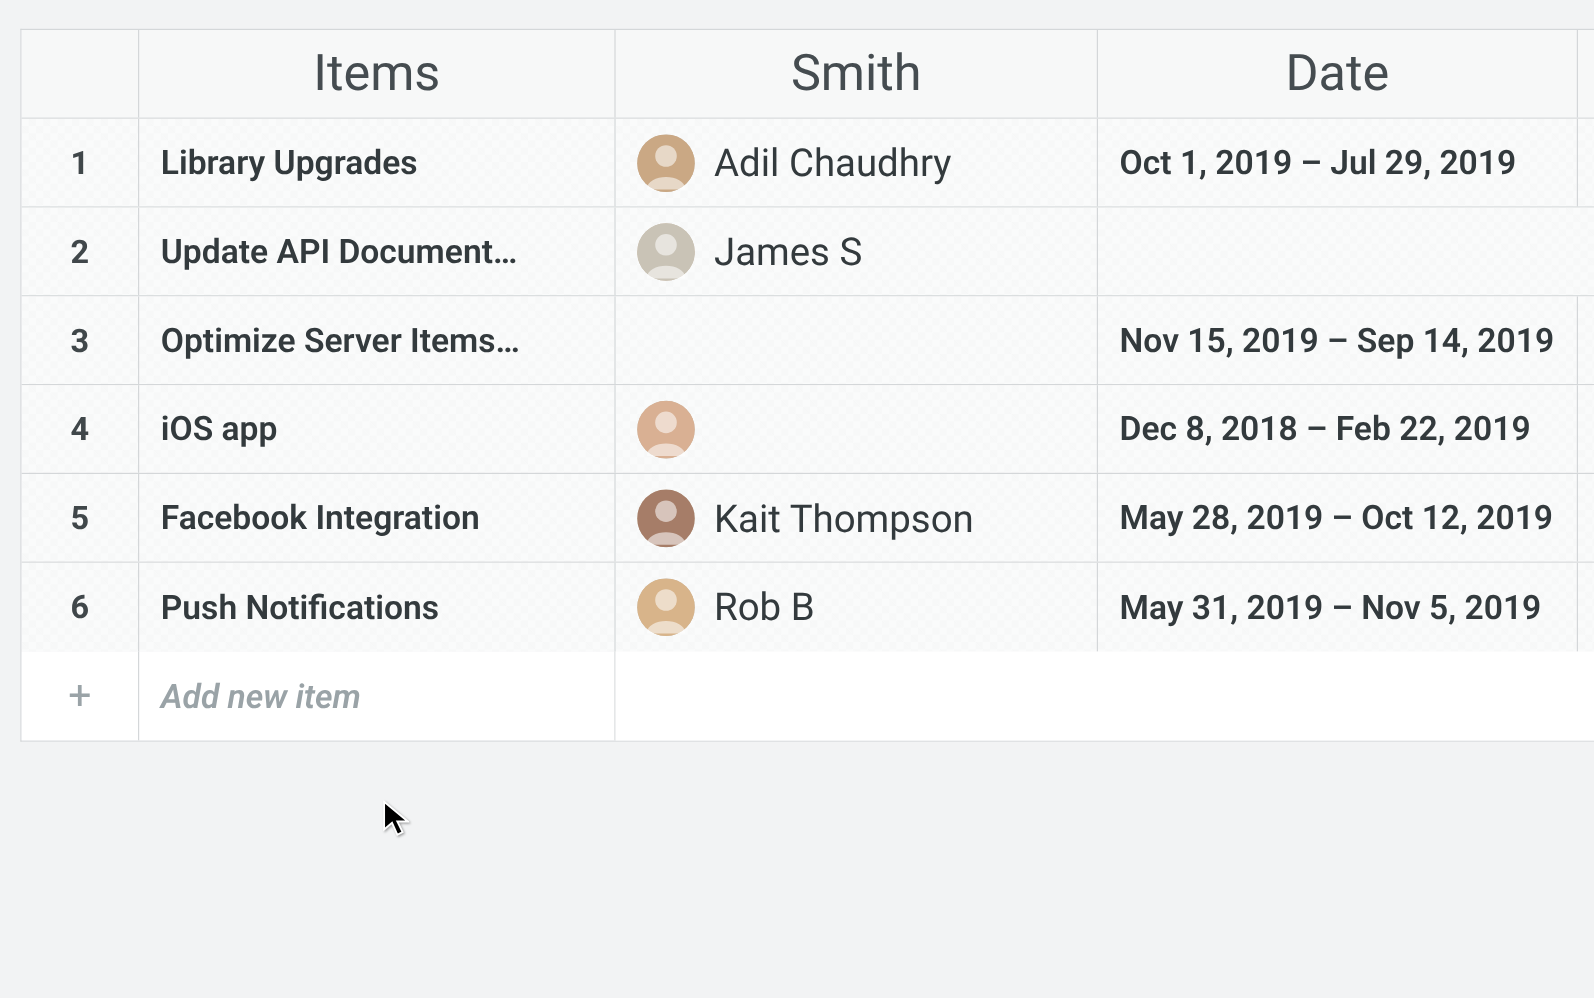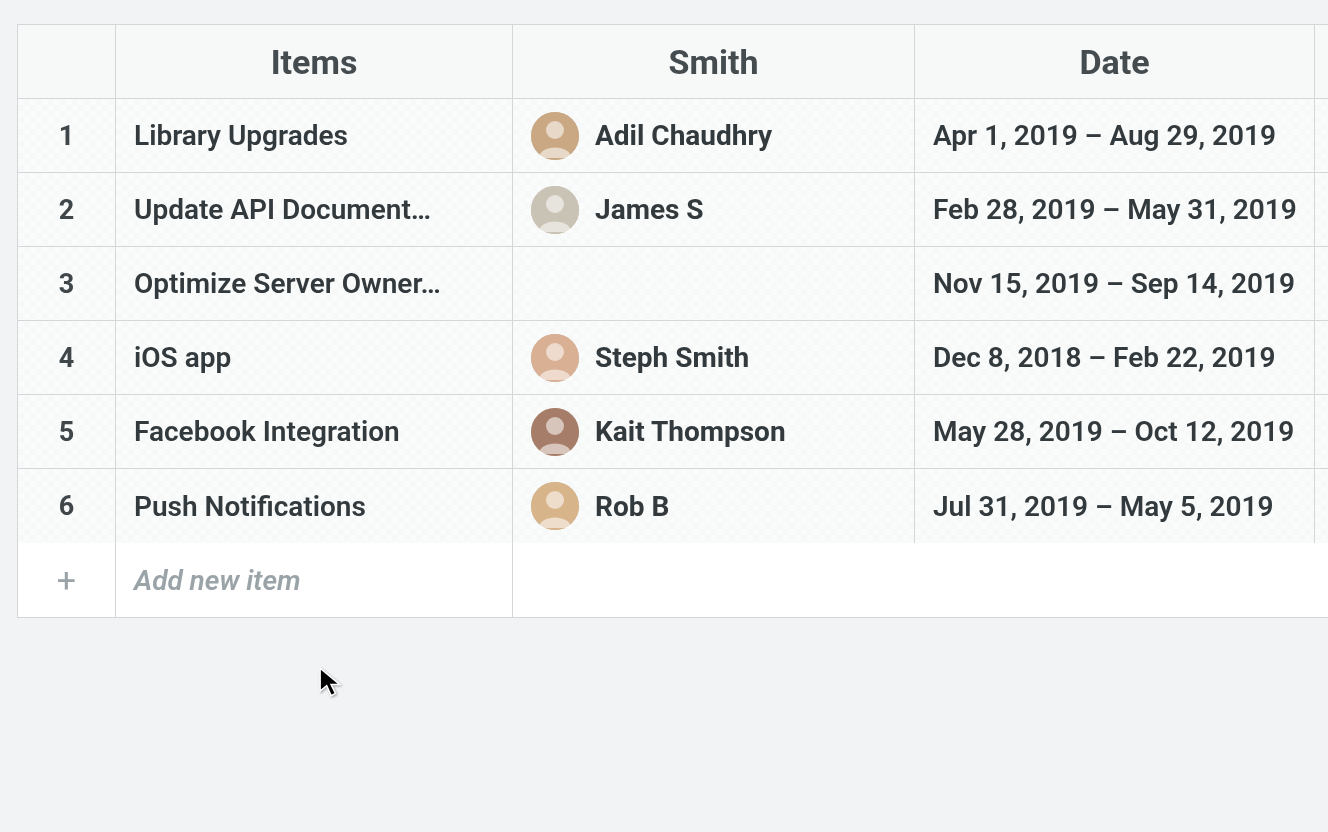--- a/index.html
+++ b/index.html
@@ -48,34 +48,34 @@
     text-overflow: ellipsis;
     flex-shrink: 0;
   }
   .col-num   { width: 98px; justify-content: center; }
   .col-items { width: 397px; }
   .col-owner { width: 402px; }
   .col-date  { width: 400px; text-align: right; }
   .col-rest  { flex: 1; border-right: none; }
   .row.header .cell {
     justify-content: center;
-    font-size: 34px;
-    font-weight: 700;
+    font-size: 42px;
+    font-weight: 400;
     color: #454c50;
   }
   .row.header .col-num { }
   .row.data .col-num { color: #40474a; font-size: 27px; font-weight: 700; }
   .avatar {
     width: 48px; height: 48px; border-radius: 50%;
     margin-right: 16px;
     flex-shrink: 0;
     background: #c9b9a6;
   }
   .avatar svg { width:100%; height:100%; display:block; }
-  .owner-name { font-size: 28px; font-weight: 700; }
+  .owner-name { font-size: 32px; font-weight: 400; }
   .row.add {
     background: #ffffff;
   }
   .row.add .col-num { color: #9aa3a7; font-size: 34px; font-weight: 400; }
   .row.add .cell { font-style: italic; color: #9aa3a7; font-weight: 600; }
   .row.add .wide {
     flex: 1;
     border-right: none;
     background: #fff;
   }
@@ -117,58 +117,56 @@
     <div class="cell col-owner">
           <span class="avatar">
             <svg viewBox="0 0 48 48">
               <circle cx="24" cy="24" r="24" fill="#caa884"></circle>
               <circle cx="24" cy="18" r="9" fill="rgba(255,255,255,0.55)"></circle>
               <path d="M8 46 C8 32 40 32 40 46 Z" fill="rgba(255,255,255,0.55)"></path>
             </svg>
           </span>
        <span class="owner-name">Adil Chaudhry</span>
         </div>
-    <div class="cell col-date">Apr 1, 2019 – Aug 29, 2019</div>
+    <div class="cell col-date">Oct 1, 2019 – Jul 29, 2019</div>
     <div class="cell col-rest"></div>
       </div>
       <div class="row data">
     <div class="cell col-num">2</div>
     <div class="cell col-items">Update API Document…</div>
     <div class="cell col-owner">
           <span class="avatar">
             <svg viewBox="0 0 48 48">
               <circle cx="24" cy="24" r="24" fill="#c9c3b6"></circle>
               <circle cx="24" cy="18" r="9" fill="rgba(255,255,255,0.55)"></circle>
               <path d="M8 46 C8 32 40 32 40 46 Z" fill="rgba(255,255,255,0.55)"></path>
             </svg>
           </span>
        <span class="owner-name">James S</span>
         </div>
-    <div class="cell col-date">Feb 28, 2019 – May 31, 2019</div>
     <div class="cell col-rest"></div>
       </div>
       <div class="row data">
     <div class="cell col-num">3</div>
-    <div class="cell col-items">Optimize Server Owner…</div>
+    <div class="cell col-items">Optimize Server Items…</div>
     <div class="cell col-owner"></div>
     <div class="cell col-date">Nov 15, 2019 – Sep 14, 2019</div>
     <div class="cell col-rest"></div>
       </div>
       <div class="row data">
     <div class="cell col-num">4</div>
     <div class="cell col-items">iOS app</div>
     <div class="cell col-owner">
           <span class="avatar">
             <svg viewBox="0 0 48 48">
               <circle cx="24" cy="24" r="24" fill="#d9b093"></circle>
               <circle cx="24" cy="18" r="9" fill="rgba(255,255,255,0.55)"></circle>
               <path d="M8 46 C8 32 40 32 40 46 Z" fill="rgba(255,255,255,0.55)"></path>
             </svg>
           </span>
-       <span class="owner-name">Steph Smith</span>
         </div>
     <div class="cell col-date">Dec 8, 2018 – Feb 22, 2019</div>
     <div class="cell col-rest"></div>
       </div>
       <div class="row data">
     <div class="cell col-num">5</div>
     <div class="cell col-items">Facebook Integration</div>
     <div class="cell col-owner">
           <span class="avatar">
             <svg viewBox="0 0 48 48">
@@ -188,21 +186,21 @@
     <div class="cell col-owner">
           <span class="avatar">
             <svg viewBox="0 0 48 48">
               <circle cx="24" cy="24" r="24" fill="#d8b48a"></circle>
               <circle cx="24" cy="18" r="9" fill="rgba(255,255,255,0.55)"></circle>
               <path d="M8 46 C8 32 40 32 40 46 Z" fill="rgba(255,255,255,0.55)"></path>
             </svg>
           </span>
        <span class="owner-name">Rob B</span>
         </div>
-    <div class="cell col-date">Jul 31, 2019 – May 5, 2019</div>
+    <div class="cell col-date">May 31, 2019 – Nov 5, 2019</div>
     <div class="cell col-rest"></div>
       </div>
     </div>
 
   <div class="row add">
     <div class="cell col-num">
       <span class="plus">+</span>
     </div>
     <div class="cell col-items">Add new item</div>
     <div class="cell wide"></div>

